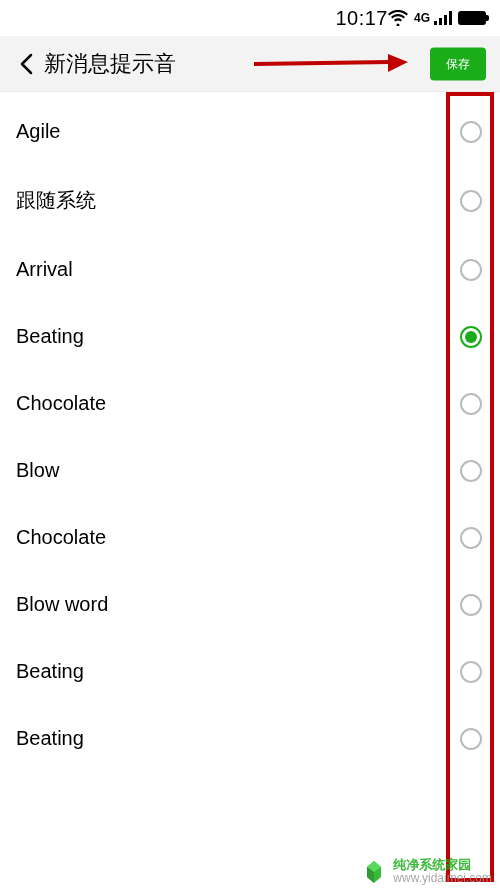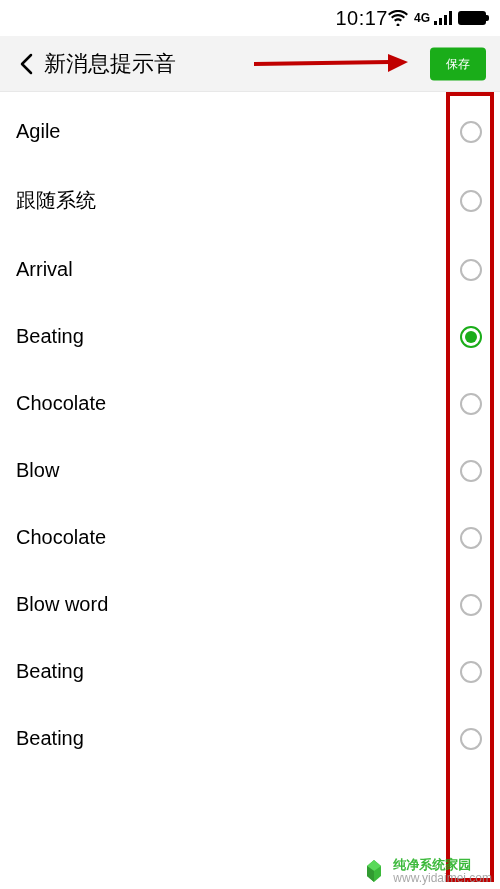--- a/index.html
+++ b/index.html
@@ -139,21 +139,21 @@
       height: 790px;
       border: 4px solid #c00000;
       pointer-events: none;
       z-index: 5;
     }
     .watermark {
       position: absolute;
       bottom: 4px;
       right: 8px;
       display: flex;
-      align-items: flex-start;
+      align-items: flex-end;
       gap: 6px;
       opacity: 0.85;
       z-index: 6;
     }
     .watermark-logo {
       width: 26px;
       height: 26px;
     }
     .watermark-text {
       display: flex;

